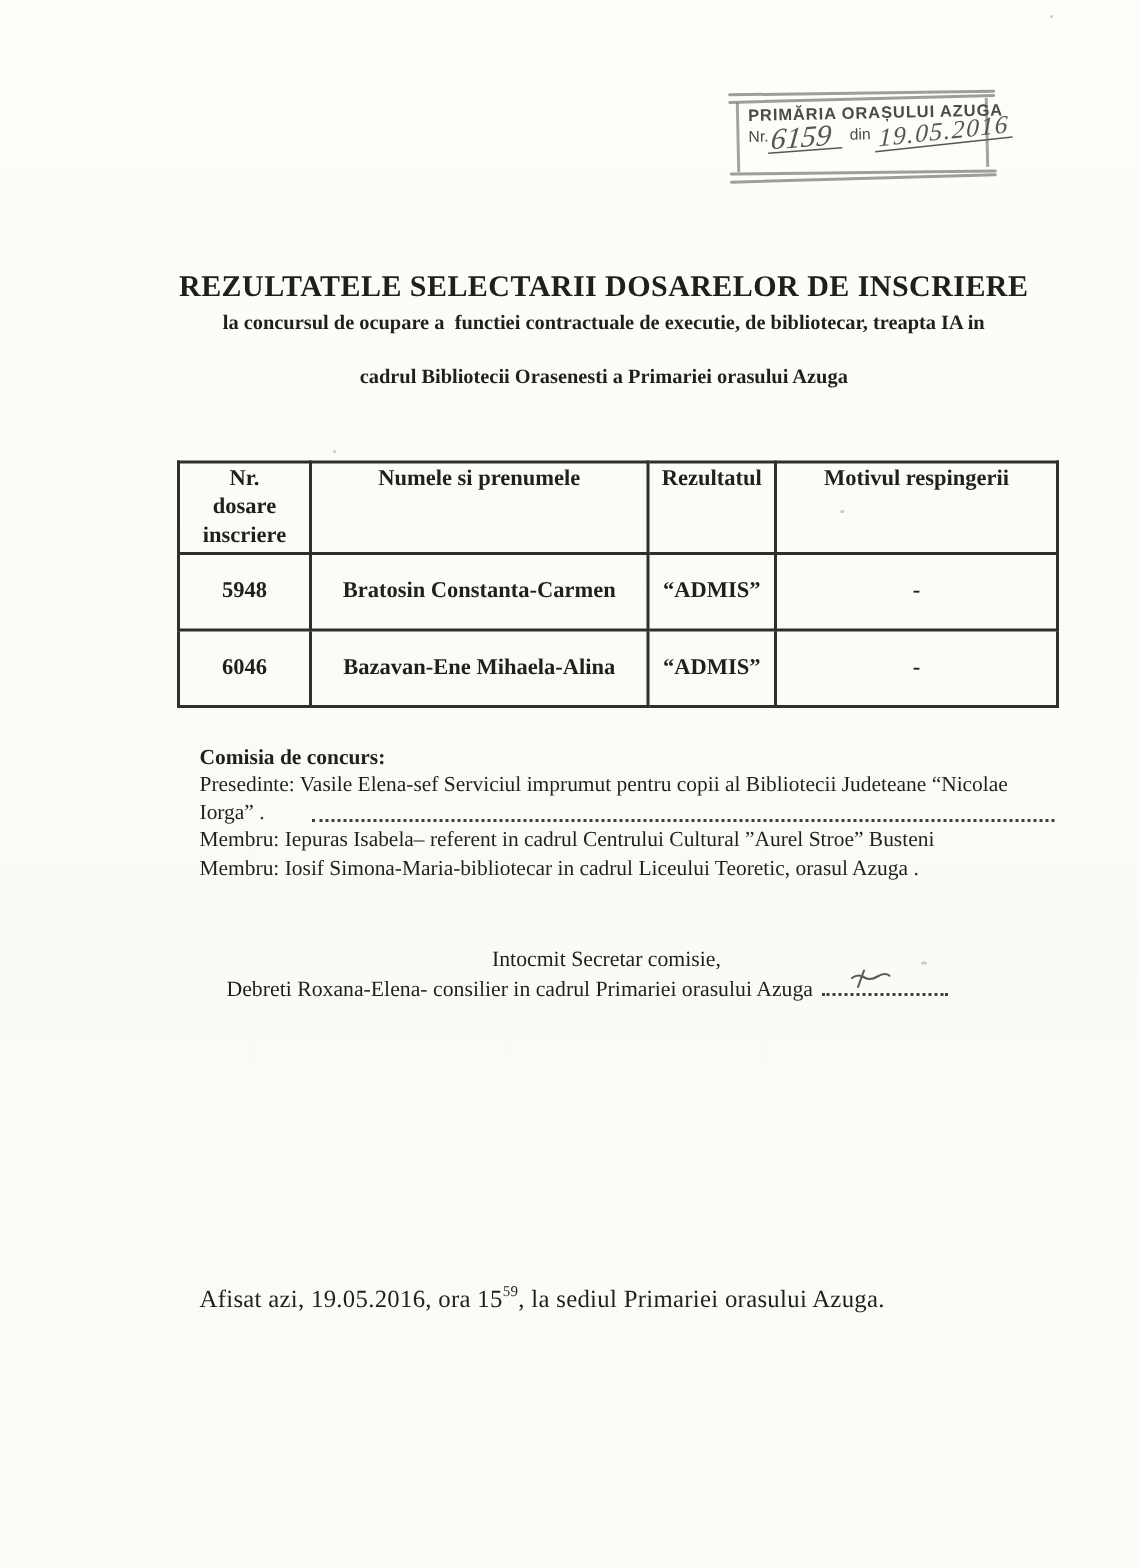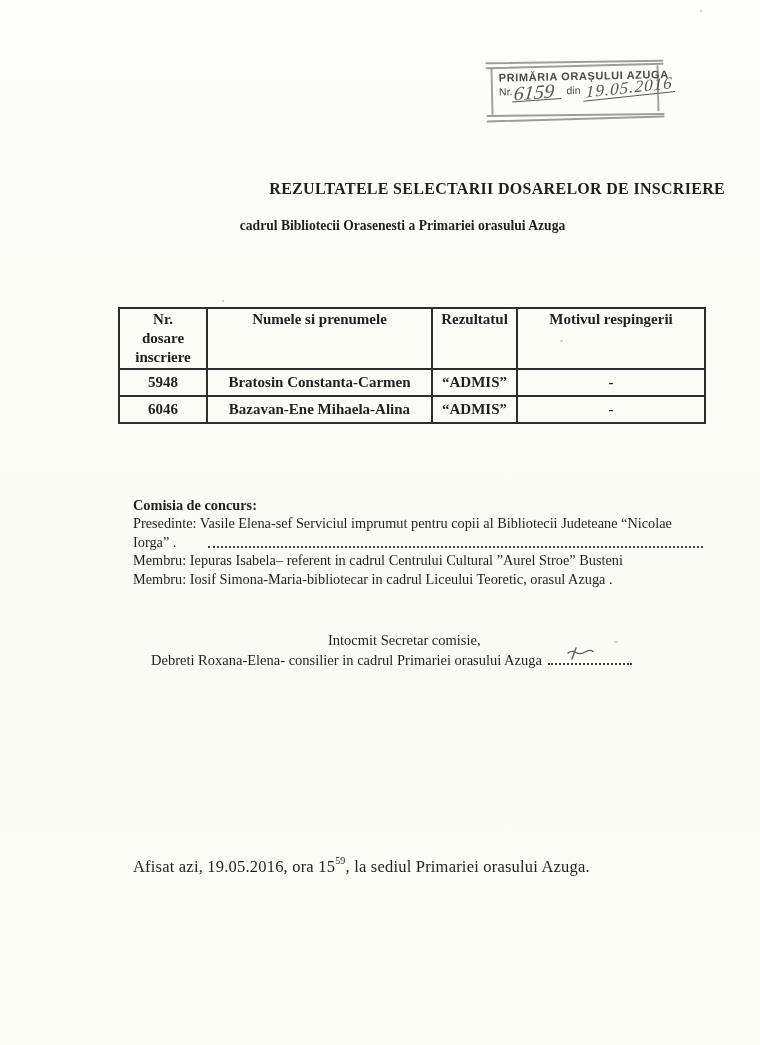--- a/index.html
+++ b/index.html
@@ -70,38 +70,38 @@
     padding:0 2px 1px 2px; margin-left:4px;
     position:relative; top:0;
     letter-spacing:1px;
   }
 
   
   .title-block {
     position:absolute; left:80px; top:180px; width:645px;
     text-align:center; font-weight:bold;
   }
-  .title-main { font-size:16px; letter-spacing:.3px; white-space:pre-wrap;text-align:right; }
+  .title-main { font-size:20px; letter-spacing:.3px; white-space:pre-wrap; }
   .title-sub  { font-size:13.6px; margin-top:4px; white-space:pre-wrap; }
   .title-sub2 { font-size:13.6px; margin-top:20px; white-space:pre-wrap; }
 
   
   .results-table {
     position:absolute; left:118px; top:307px;
     width:563px; border-collapse:collapse;
     table-layout:fixed;
     font-weight:bold; font-size:15px;
   }
   .results-table td {
     border:2px solid #2e2e2e;
     text-align:center; vertical-align:top;
   }
   .results-table .hdr-row td { height:61px; padding-top:1px; line-height:19px; }
   .results-table .hdr-nr { white-space:pre-line; }
-  .results-table .data-row td { height:20px; vertical-align:middle; line-height:17px; padding:4px 2px; }
+  .results-table .data-row td { height:20px; vertical-align:middle; line-height:17px; padding:16px 2px; }
   .col-nr { width:88px; }
   .col-name { width:225px; }
   .col-result { width:85px; }
   .col-reason { width:188px; }
 
   
   .commission {
     position:absolute; left:133px; top:496px; width:570px;
     font-size:14.3px; line-height:18.4px; white-space:nowrap;
   }
@@ -157,20 +157,21 @@
         <span class="stamp-small stamp-din">din</span>
         <span class="hand hand-date">19.05.2016</span>
       </div>
     </div>
     <div class="sline b1"></div>
     <div class="sline b2"></div>
   </div>
 
   <div class="title-block">
     <div class="title-main">REZULTATELE SELECTARII DOSARELOR DE INSCRIERE</div>
+    <div class="title-sub">la concursul de ocupare a  functiei contractuale de executie, de bibliotecar, treapta IA in</div>
     <div class="title-sub2">cadrul Bibliotecii Orasenesti a Primariei orasului Azuga</div>
   </div>
 
   <table class="results-table">
     <tbody>
         <tr class="hdr-row">
       <td class="col-nr hdr-nr">Nr.
 dosare
 inscriere</td>
       <td class="col-name">Numele si prenumele</td>

